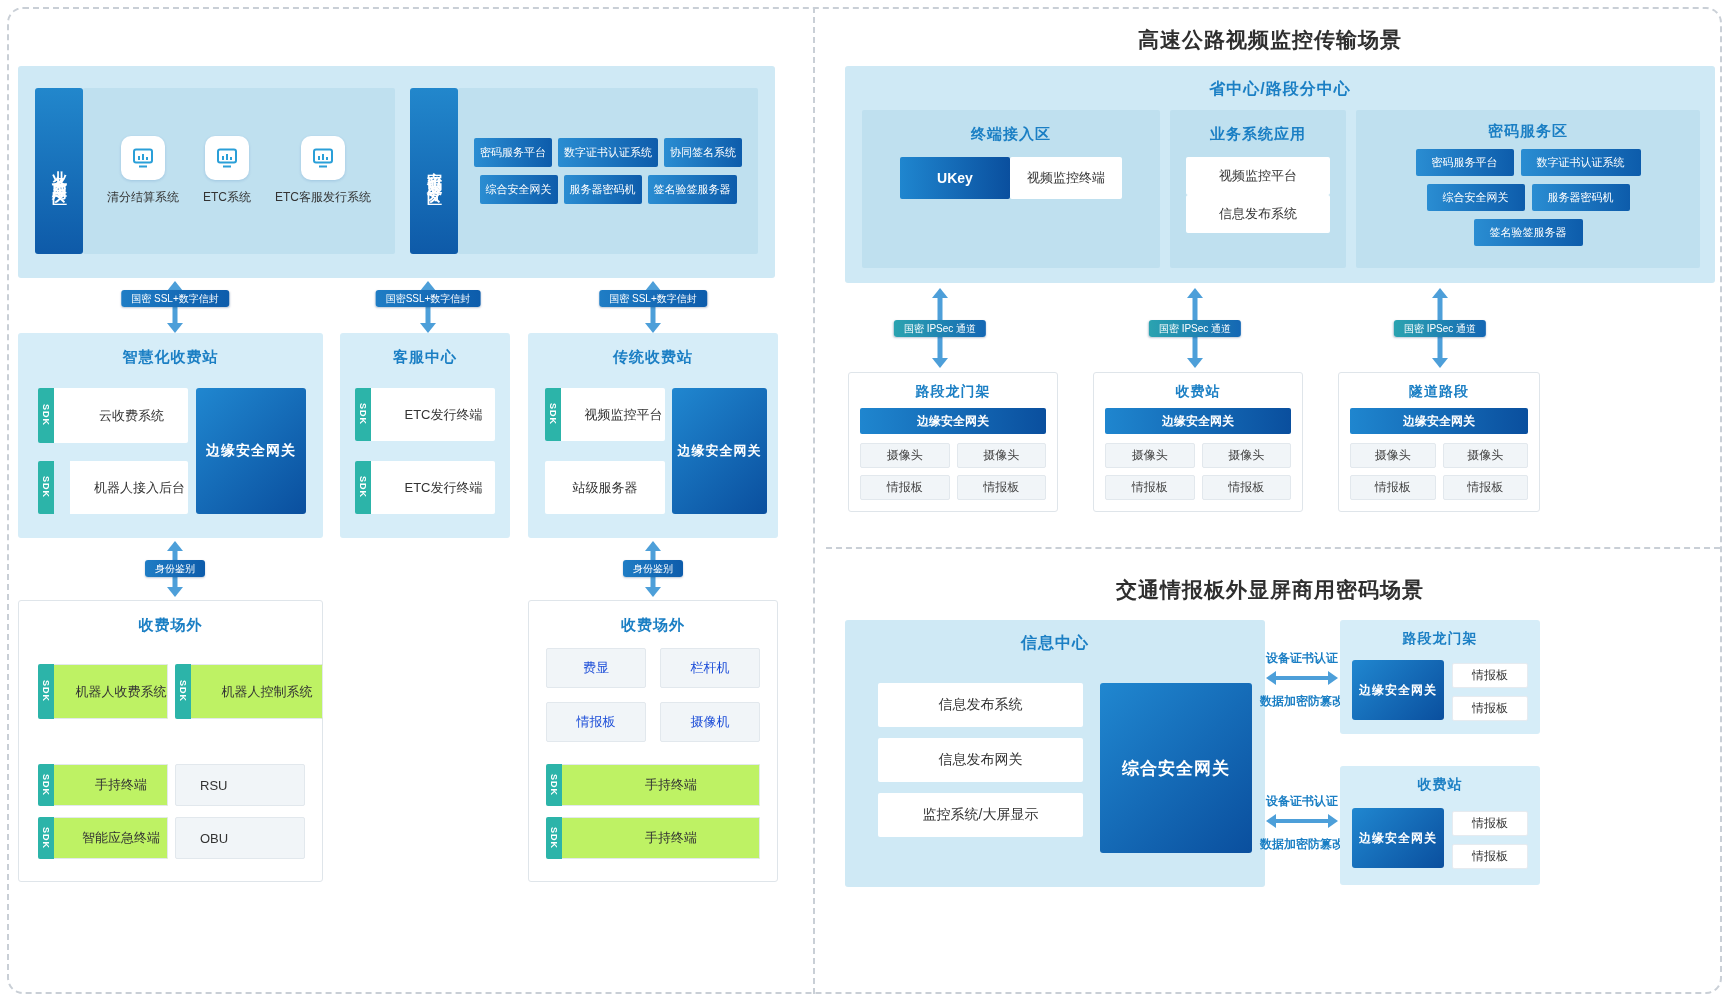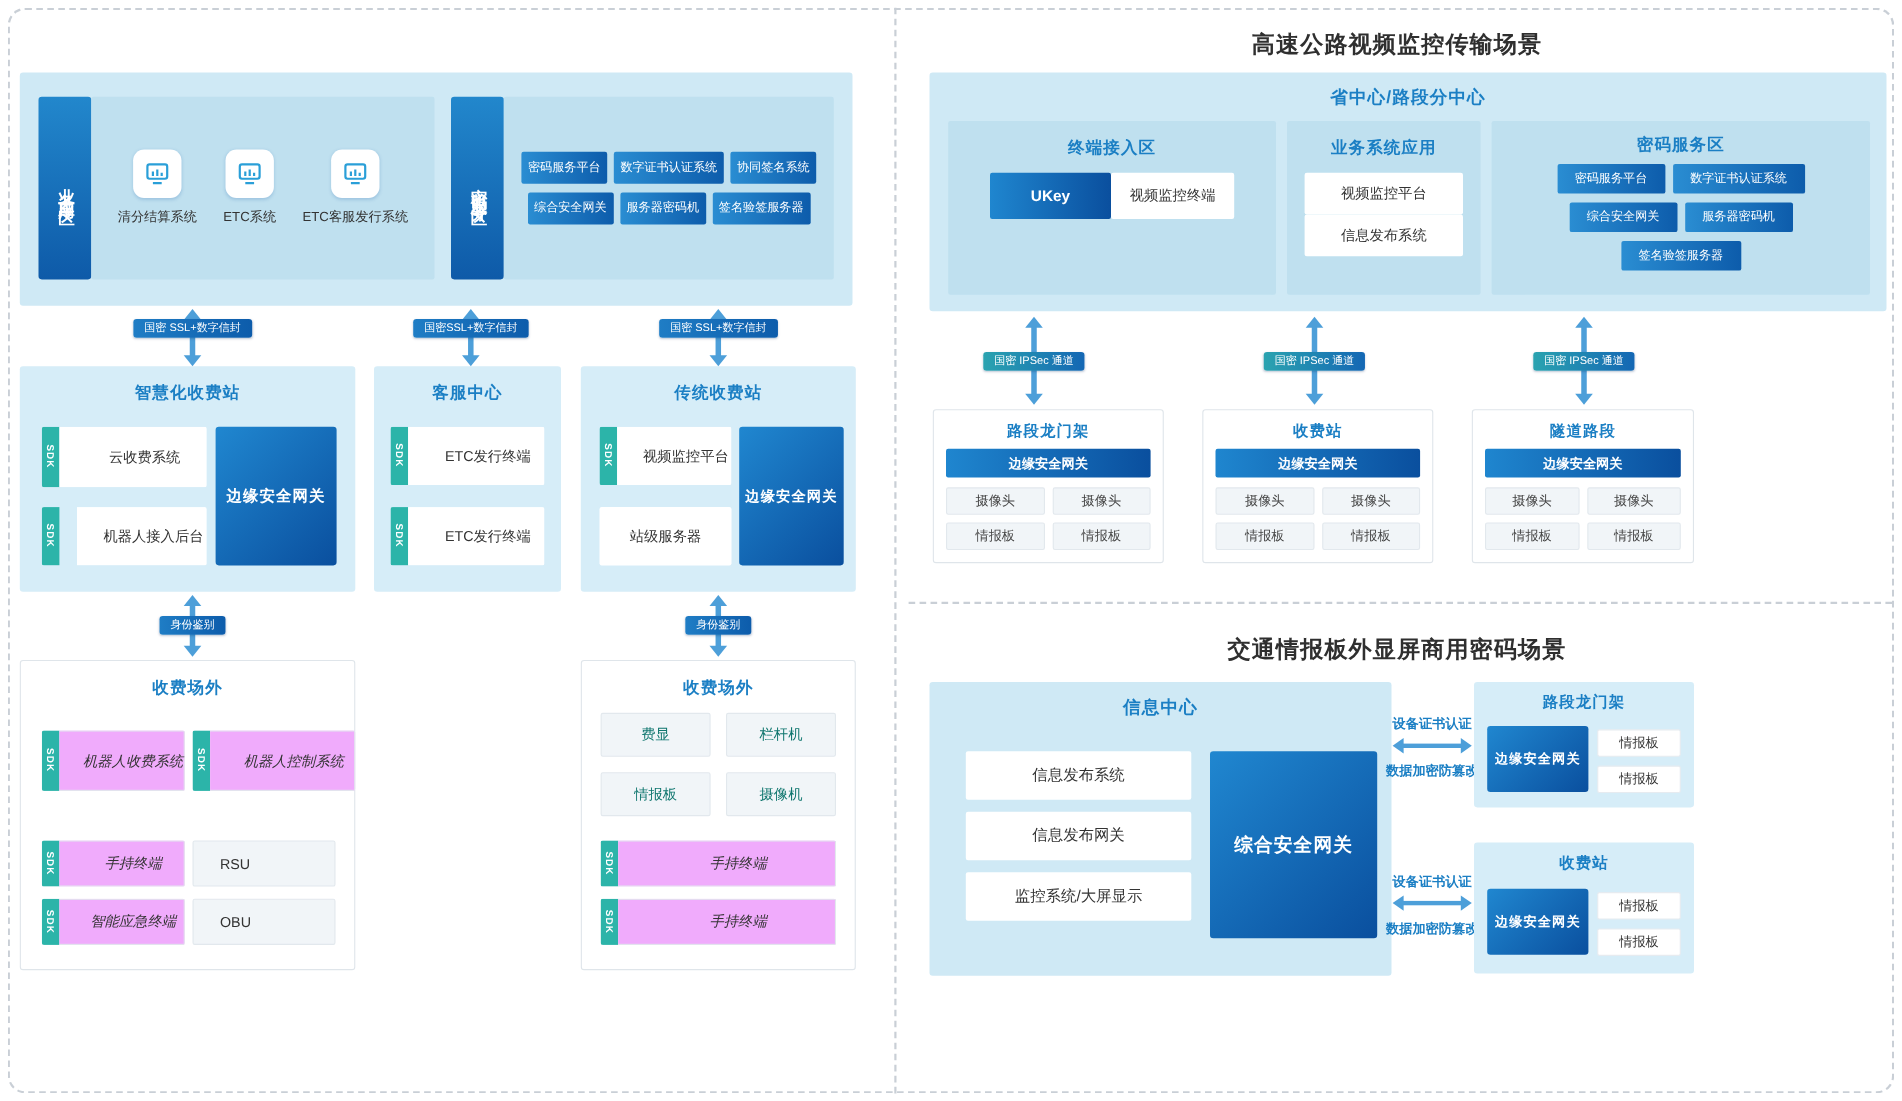--- a/index.html
+++ b/index.html
@@ -32,25 +32,25 @@
   .crypto-wide { display:flex; flex-wrap:wrap; gap:8px 7px; justify-content:center; padding:8px 22px 0; }
   .crypto-wide .btn-dark { height:27px; line-height:27px; padding:0 16px; }
 
   .box-title { padding-top:15px; text-align:center; color:#1b7fc4; font-weight:bold; font-size:15px; letter-spacing:1px; }
   .box-title.sm { font-size:14px; padding-top:10px; }
   .box-title.lg { font-size:16px; padding-top:13px; }
 
   .sdk-item { position:absolute; display:flex; border-radius:2px; overflow:hidden; }
   .sdk-tab { flex:none; width:16px; background:#2cb4a9; color:#fff; font-size:9px; font-weight:bold; writing-mode:vertical-rl; letter-spacing:1px; display:flex; align-items:center; justify-content:center; }
   .sdk-item .body { flex:1; background:#fff; display:flex; align-items:center; justify-content:center; font-size:13px; color:#333;padding-left:21px; }
-  .sdk-item.gray .body { background:#f0abfc; border:1px solid #e2e8ed; border-left:none;font-style:italic; }
+  .sdk-item.gray .body { background:#bef264; border:1px solid #e2e8ed; border-left:none; }
 
   .witem { position:absolute; background:#fff; display:flex; align-items:center; justify-content:center; font-size:13px; color:#333; border-radius:2px; }
   .plain-gray { position:absolute; background:#f1f5f8; border:1px solid #e2e8ed; display:flex; align-items:center; padding-left:24px; font-size:13px; color:#333; border-radius:2px; }
-  .chip { position:absolute; background:#f1f5f8; border:1px solid #e2e8ed; display:flex; align-items:center; justify-content:center; font-size:13px; color:#0f766e; border-radius:2px; }
+  .chip { position:absolute; background:#f1f5f8; border:1px solid #e2e8ed; display:flex; align-items:center; justify-content:center; font-size:13px; color:#1d4ed8; border-radius:2px; }
 
   .gateway { position:absolute; background:linear-gradient(135deg,#2087d0 0%,#0a4f9e 100%); color:#fff; font-weight:bold;
              display:flex; align-items:center; justify-content:center; border-radius:3px; font-size:14px; letter-spacing:1px; text-align:center; }
 
   .varrow { position:absolute; width:16px; z-index:1; }
   .varrow .shaft { position:absolute; left:50%; top:9px; bottom:9px; width:5px; transform:translateX(-50%); background:#4d9fd9; }
   .varrow::before { content:""; position:absolute; top:0; left:50%; transform:translateX(-50%); border-left:8px solid transparent; border-right:8px solid transparent; border-bottom:10px solid #4d9fd9; }
   .varrow::after { content:""; position:absolute; bottom:0; left:50%; transform:translateX(-50%); border-left:8px solid transparent; border-right:8px solid transparent; border-top:10px solid #4d9fd9; }
 
   .harrow { position:absolute; height:14px; z-index:1; }

